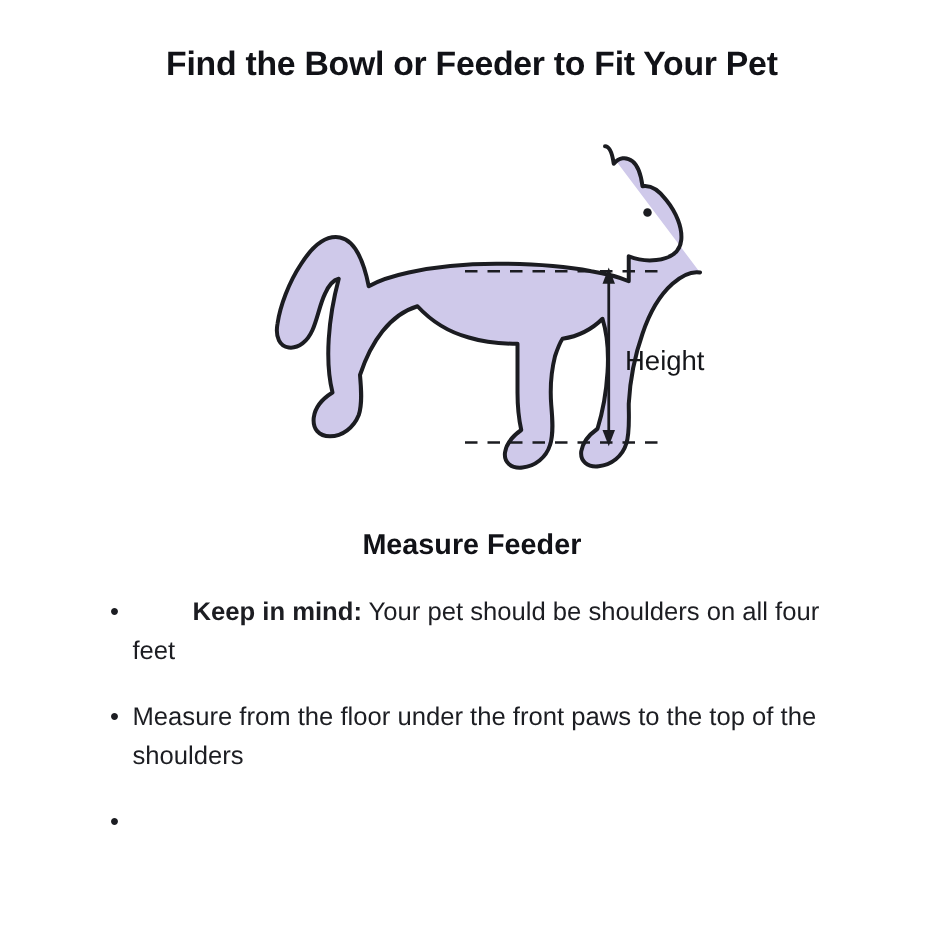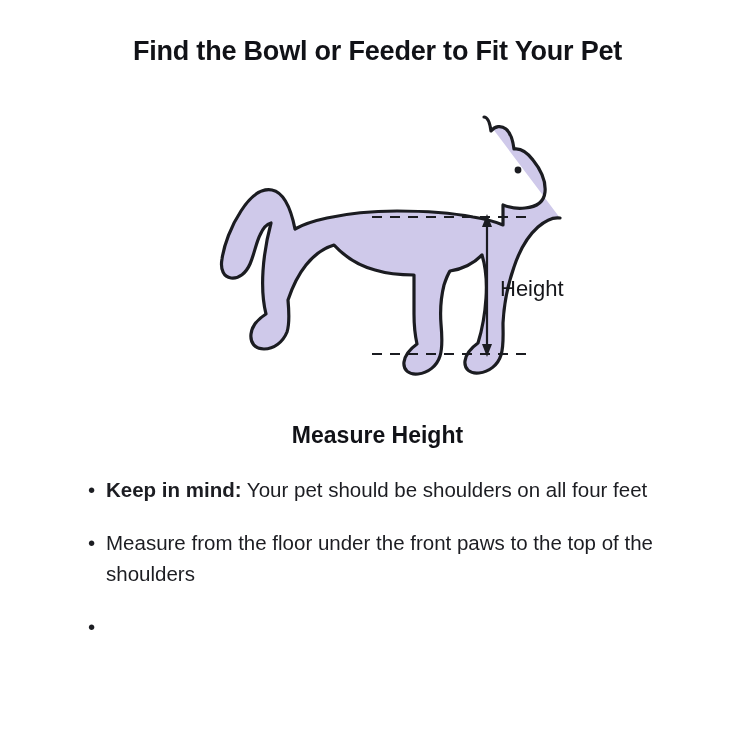--- a/index.html
+++ b/index.html
@@ -68,20 +68,21 @@
   }
   .bullet .dot {
     position: absolute;
     left: 0;
     top: 0;
     font-size: 20.5px;
     line-height: 31px;
   }
   .bullet b {
     font-weight: bold;
+    margin-left: 48px;
   }
   .height-label {
     font-family: "Liberation Sans", sans-serif;
     font-size: 22px;
     fill: #15161a;
   }
 </style>
 </head>
 <body>
 
@@ -202,21 +203,21 @@
       <line x1="372" y1="254" x2="527" y2="254" stroke="#1b1c21" stroke-width="2" stroke-dasharray="10 8"></line>
 
       <line x1="487" y1="120" x2="487" y2="251" stroke="#1b1c21" stroke-width="2.2"></line>
       <polygon points="487,114 482,127 492,127" fill="#1b1c21"></polygon>
       <polygon points="487,257 482,244 492,244" fill="#1b1c21"></polygon>
 
       <text class="height-label" x="500" y="196">Height</text>
     </svg>
   </div>
 
-  <div class="subhead">Measure Height</div>
+  <div class="subhead">Measure Feeder</div>
 
   <div class="bullets">
 
     <div class="bullet">
       <span class="dot">•</span>
       <b>Keep in mind:</b><span> Your pet should be shoulders on all four feet</span>
     </div>
 
     <div class="bullet">
       <span class="dot">•</span>

